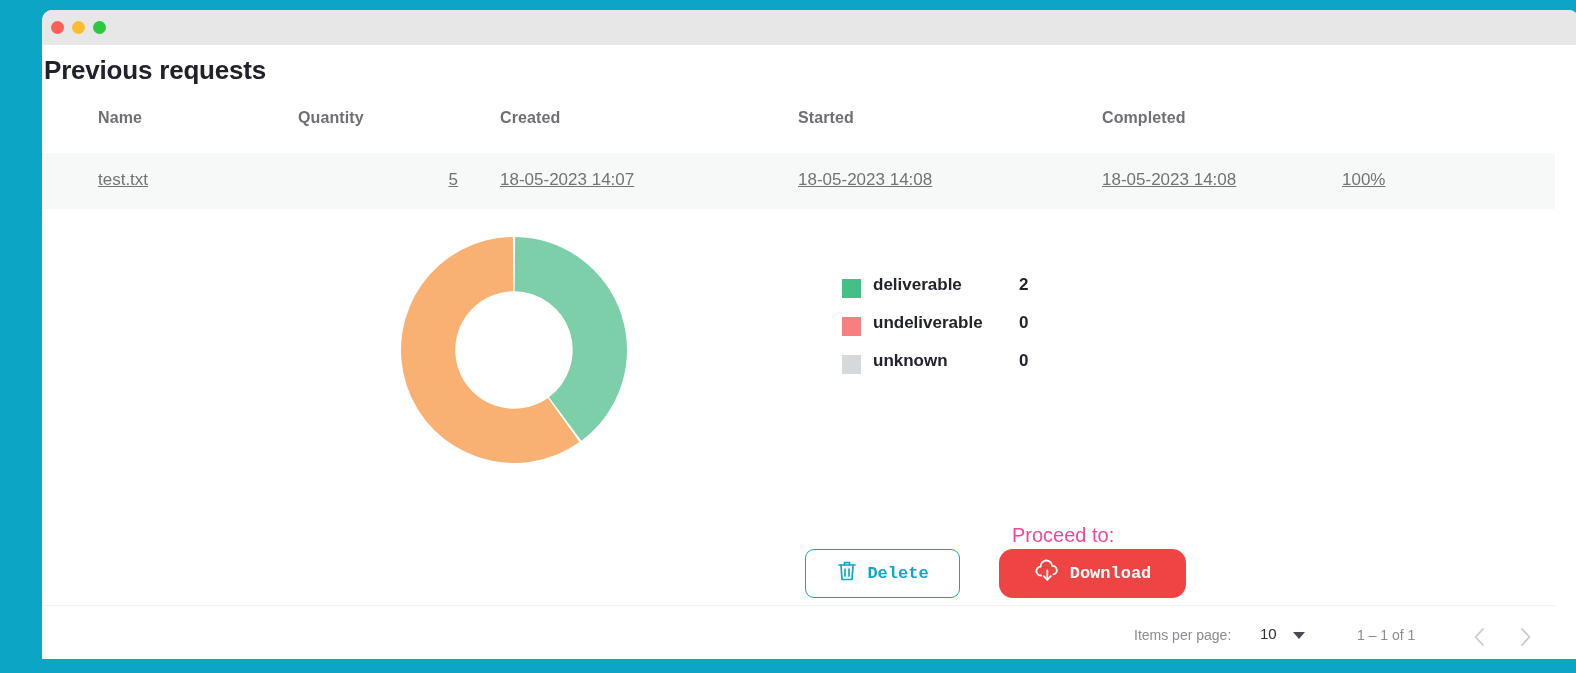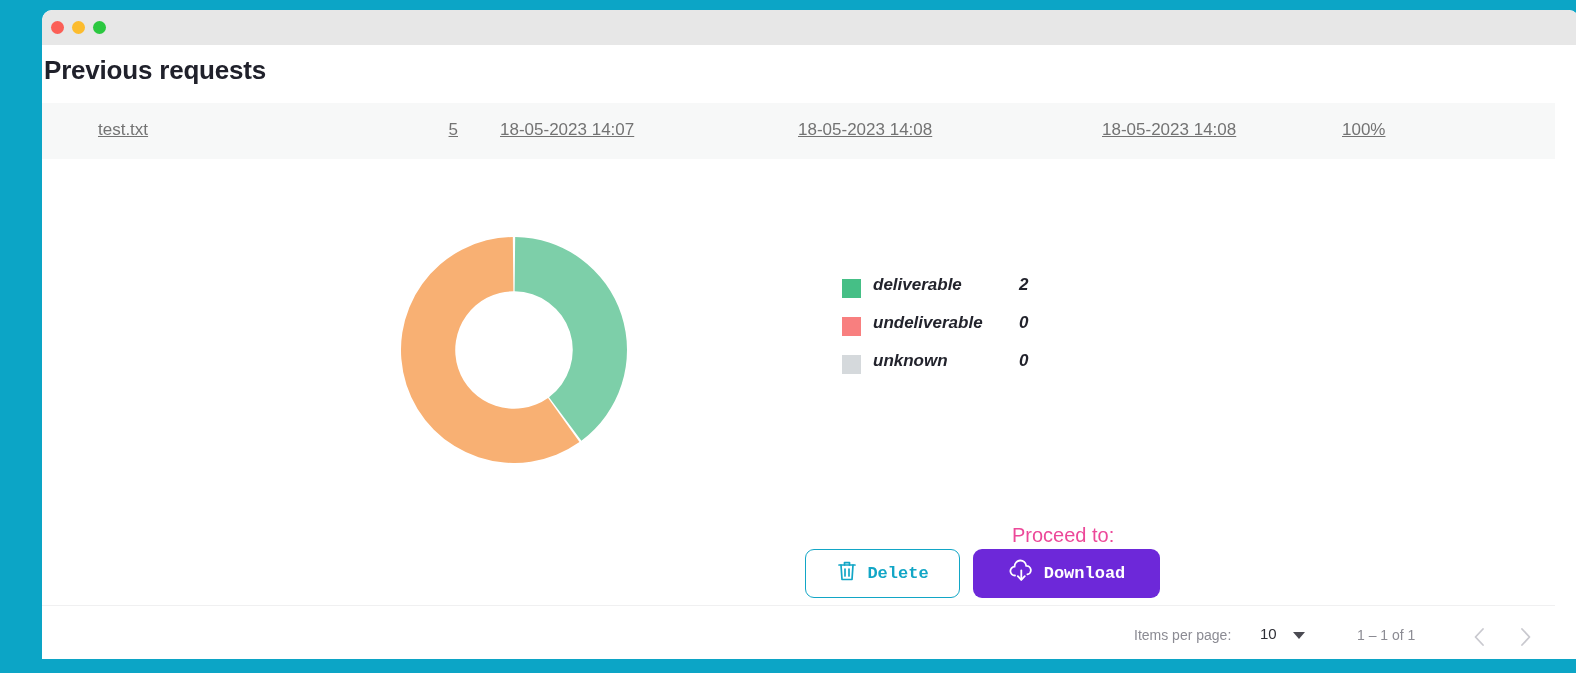--- a/index.html
+++ b/index.html
@@ -136,21 +136,20 @@
     height: 226px;
     display: block;
   }
 
   
   #legend {
     position: absolute;
     left: 800px;
     top: 37px;
     width: 300px;
-    font-style: italic;
   }
   .legend-row {
     position: relative;
     height: 38px;
   }
   .legend-swatch {
     position: absolute;
     left: 0;
     top: 7px;
     width: 19px;
@@ -203,26 +202,26 @@
   }
   #delete-button {
     left: 763px;
     width: 155px;
     border: 1.5px solid #12a6c6;
     background: #ffffff;
     color: #12a6c6;
     border-radius: 9px;
   }
   #download-button {
-    left: 931px;
+    left: 957px;
     width: 187px;
-    background: #6d28d9;
+    background: #ef4444;
     border: none;
     color: #ffffff;
-    border-radius: 9px;
+    border-radius: 14px;
   }
 
   
   #divider {
     position: absolute;
     left: 0;
     top: 560px;
     width: 1513px;
     height: 1px;
     background: #f0f0f1;
@@ -285,20 +284,27 @@
         <div class="tl-dot tl-yellow"></div>
         <div class="tl-dot tl-green"></div>
       </div>
     </div>
 
     <div id="page">
 
       <div id="page-title">Previous requests</div>
 
       <div id="requests-table">
+        <div class="table-head">
+          <div class="cell col-name">Name</div>
+          <div class="cell col-qty">Quantity</div>
+          <div class="cell col-created">Created</div>
+          <div class="cell col-started">Started</div>
+          <div class="cell col-completed">Completed</div>
+        </div>
         <div class="table-row">
           <div class="cell col-name">test.txt</div>
           <div class="cell col-qty-val">5</div>
           <div class="cell col-created">18-05-2023 14:07</div>
           <div class="cell col-started">18-05-2023 14:08</div>
           <div class="cell col-completed">18-05-2023 14:08</div>
           <div class="cell col-pct">100%</div>
         </div>
       </div>
 

